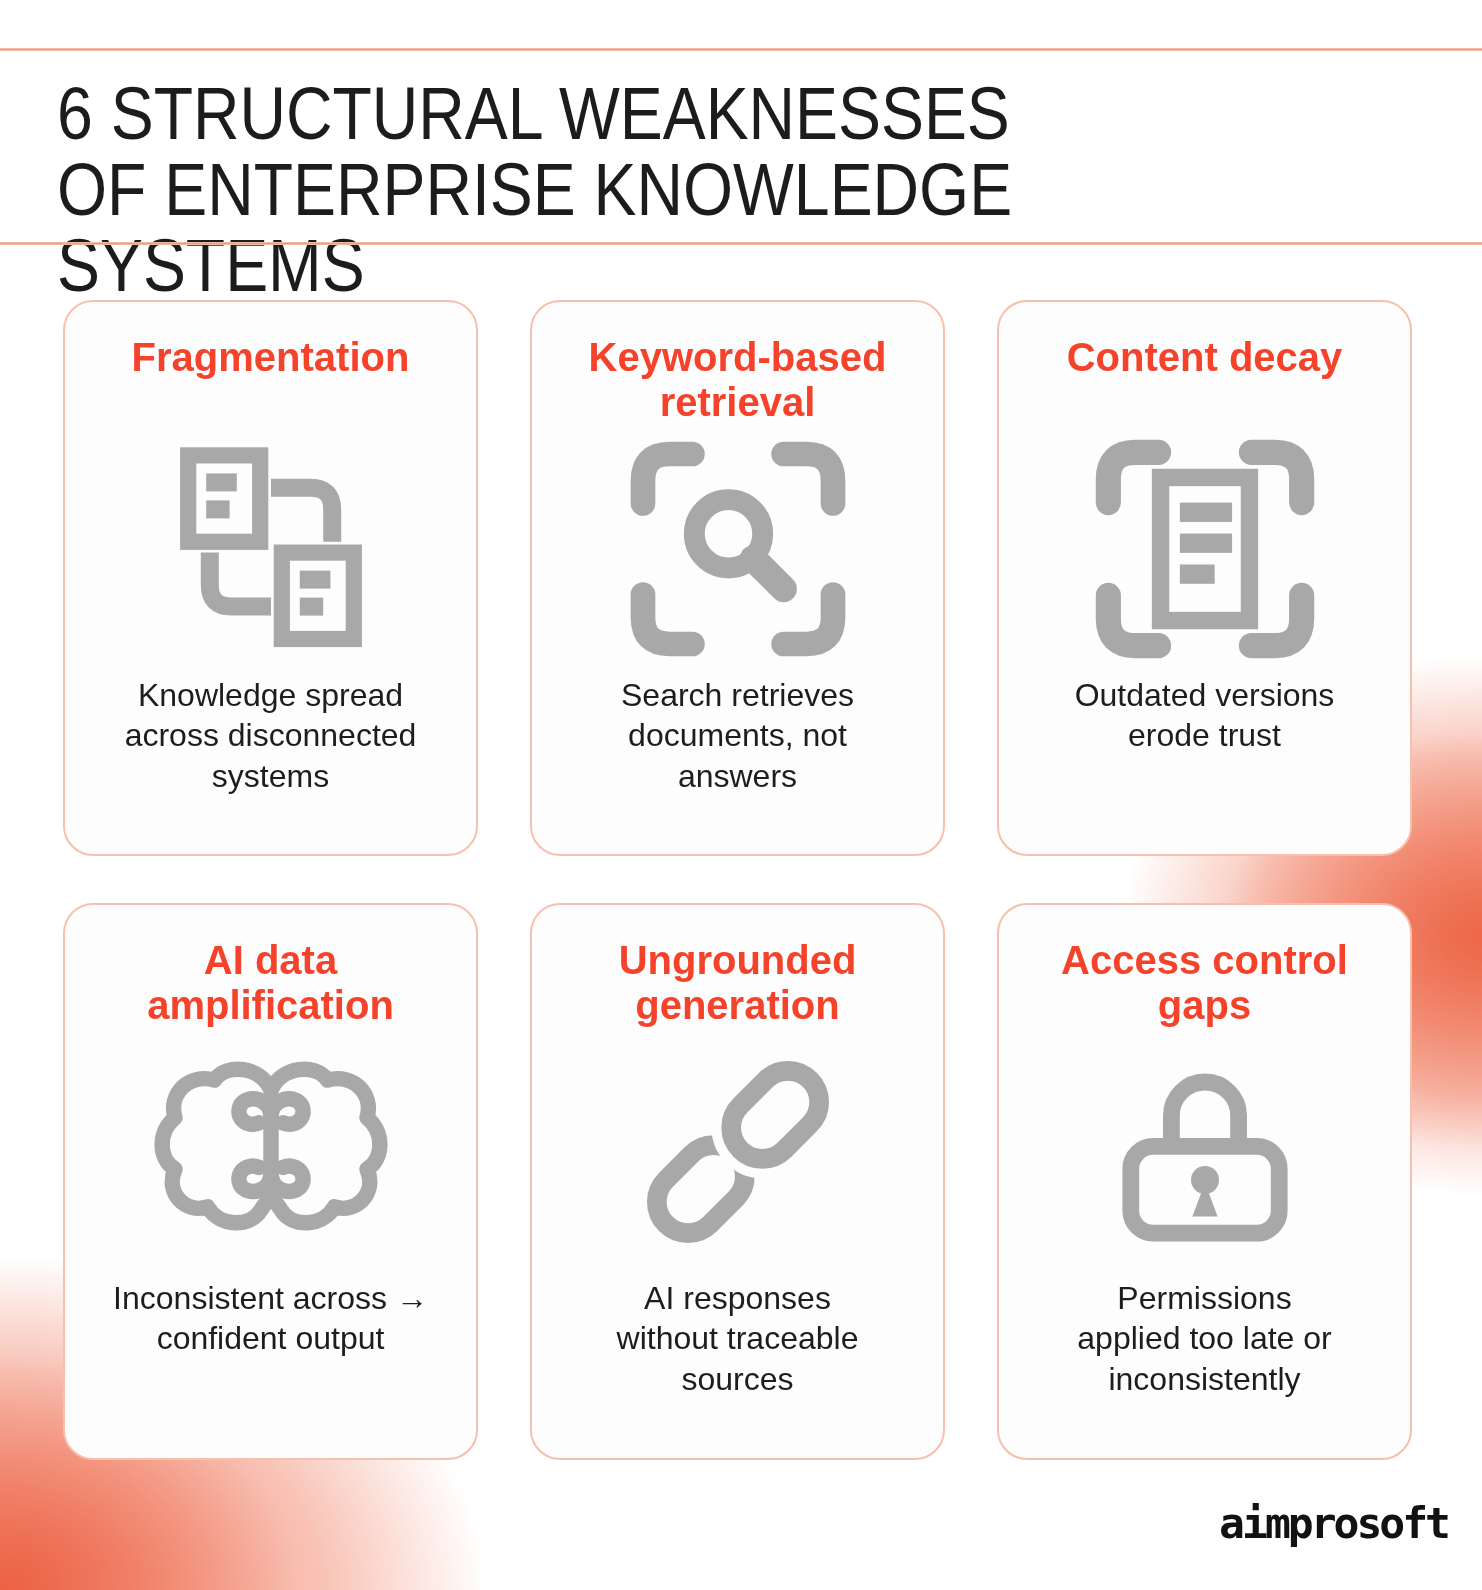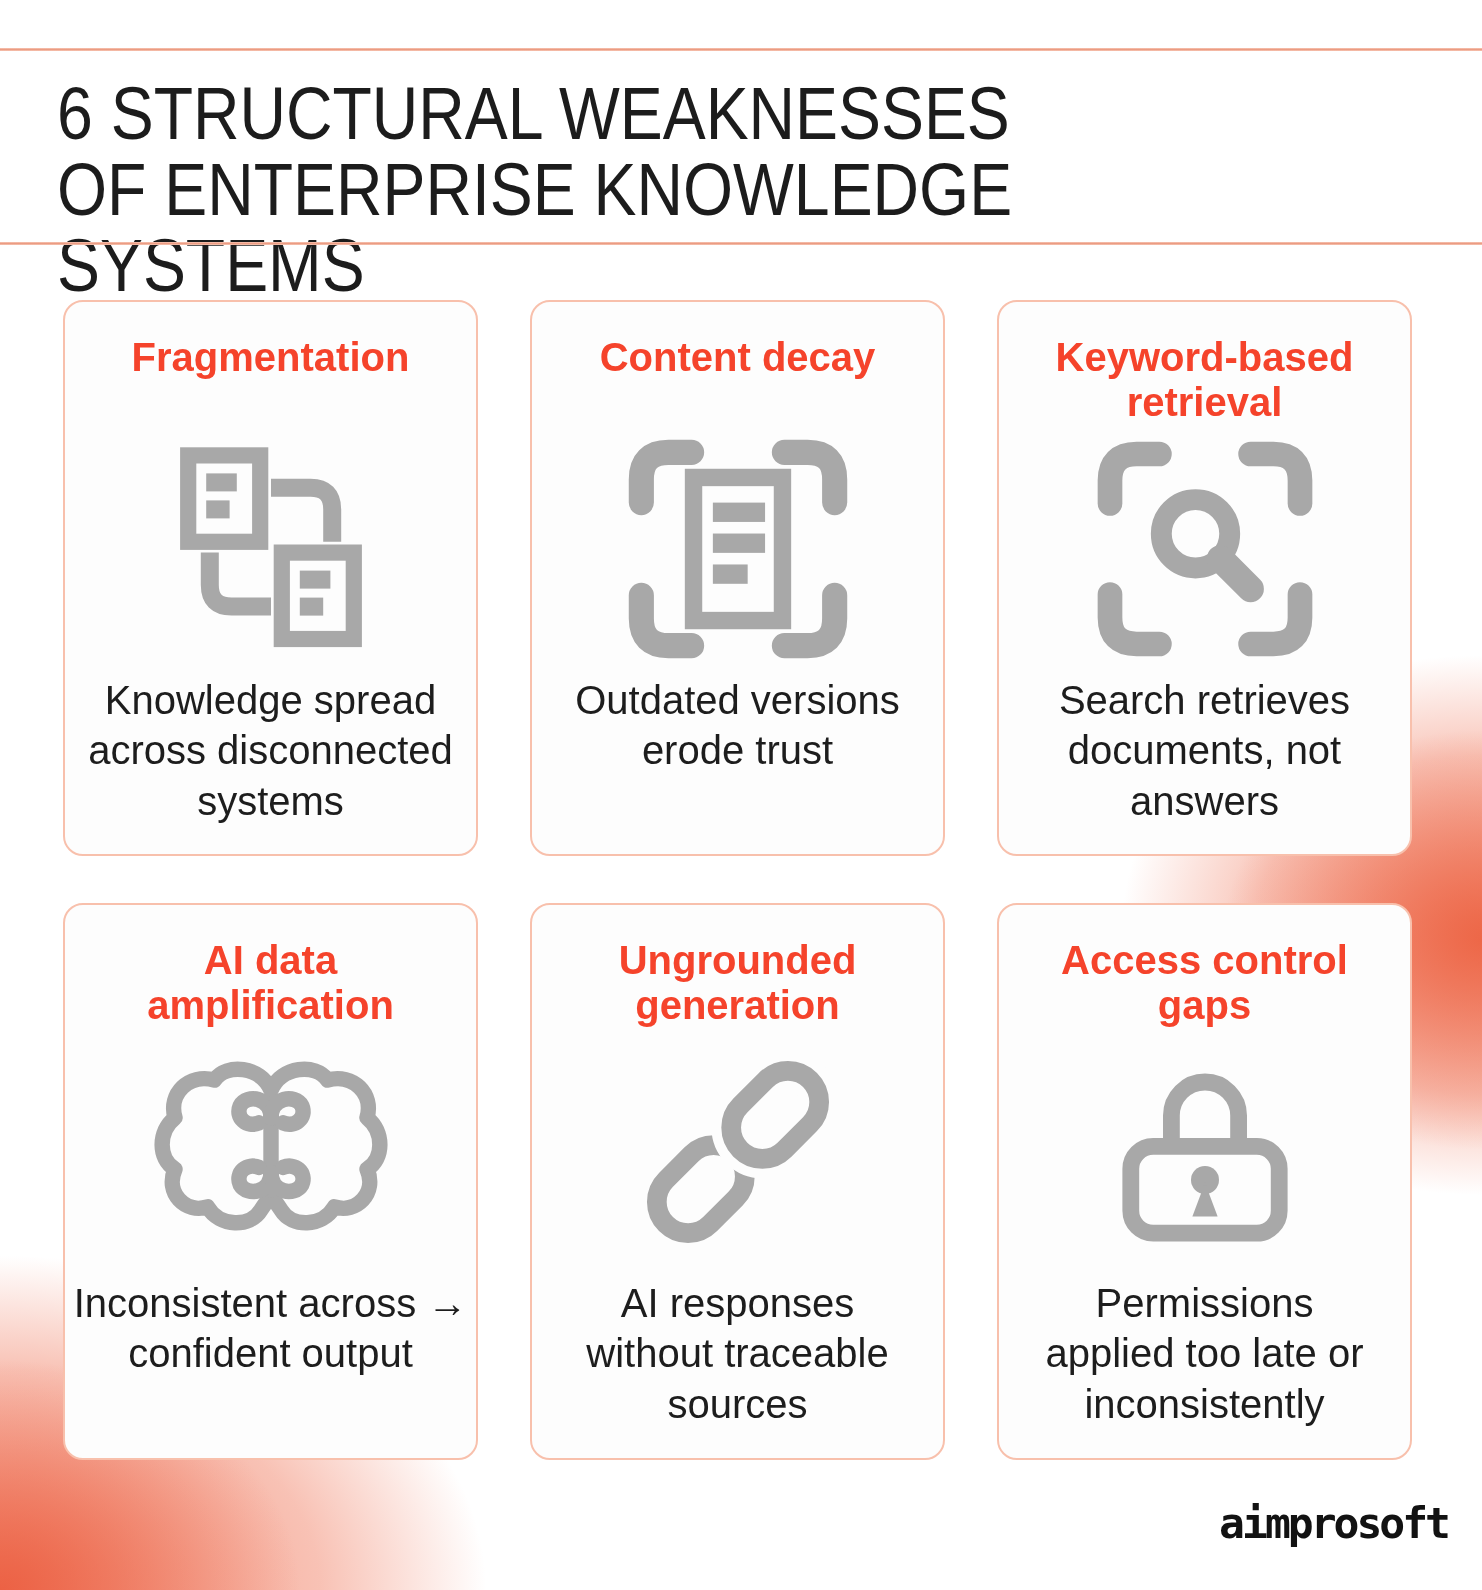--- a/index.html
+++ b/index.html
@@ -37,36 +37,36 @@
   .grid {
     position:absolute; left:63px; top:300px; z-index:2;
     display:grid;
     grid-template-columns:repeat(3, 415px);
     grid-template-rows:556px 557px;
     column-gap:52px; row-gap:47px;
   }
   .card {
     background:#fdfdfd;
     border:2px solid #f8c0ac;
-    border-radius:20px;
+    border-radius:30px;
     display:flex; flex-direction:column; align-items:center;
     padding-top:33px;
     overflow:hidden;
   }
   .card-title {
     min-height:96px;
     font-size:40px; line-height:1.13; font-weight:700;
     color:#f5432b; text-align:center; white-space:pre-line;
   }
   .icon-box {
     height:236px; display:flex; align-items:center; justify-content:center;
   }
   .card-caption {
     margin-top:8px; padding:0 6px;
-    font-size:40px; line-height:1.26; font-weight:400;
+    font-size:32px; line-height:1.26; font-weight:400;
     color:#1d1d1d; text-align:center; white-space:pre-line;
   }
   .logo {
     position:absolute; right:34px; top:1498px; z-index:2;
     font-family:"DejaVu Sans Mono", monospace;
     font-weight:bold; font-size:43px; letter-spacing:-3px;
     color:#121212;
   }
   svg { display:block; }
 </style>
@@ -98,20 +98,40 @@
         </g>
         <g stroke="#A8A8A8" stroke-width="10" fill="none">
           <path d="M60,26 H82 Q94,26 94,38 V56"></path>
           <path d="M26,62 V80 Q26,92 38,92 H60"></path>
         </g>
       </svg>
     </div>
     <div class="card-caption">Knowledge spread
 across disconnected
 systems</div>
+  </section>
+
+  <section class="card">
+    <div class="card-title">Keyword-based
+retrieval</div>
+    <div class="icon-box">
+      <svg width="228" height="228" viewBox="0 0 120 120" fill="none">
+        <g stroke="#A8A8A8" stroke-width="13" stroke-linecap="round">
+          <path d="M10,36 V24 Q10,10 24,10 H36"></path>
+          <path d="M84,10 H96 Q110,10 110,24 V36"></path>
+          <path d="M110,84 V96 Q110,110 96,110 H84"></path>
+          <path d="M36,110 H24 Q10,110 10,96 V84"></path>
+        </g>
+        <circle cx="55" cy="52" r="18" stroke="#A8A8A8" stroke-width="11"></circle>
+        <path d="M68,65 L84,81" stroke="#A8A8A8" stroke-width="14" stroke-linecap="round"></path>
+      </svg>
+    </div>
+    <div class="card-caption">Search retrieves
+documents, not
+answers</div>
   </section>
 
   <section class="card">
     <div class="card-title">Content decay</div>
     <div class="icon-box">
       <svg width="232" height="232" viewBox="0 0 120 120" fill="none">
         <g stroke="#A8A8A8" stroke-width="13" stroke-linecap="round">
           <path d="M10,36 V24 Q10,10 24,10 H36"></path>
           <path d="M84,10 H96 Q110,10 110,24 V36"></path>
           <path d="M110,84 V96 Q110,110 96,110 H84"></path>
@@ -120,40 +140,20 @@
         <rect x="37" y="23" width="46" height="74" stroke="#A8A8A8" stroke-width="9" fill="#fdfdfd"></rect>
         <g fill="#A8A8A8">
           <rect x="47" y="36" width="27" height="10"></rect>
           <rect x="47" y="52" width="27" height="10"></rect>
           <rect x="47" y="68" width="18" height="10"></rect>
         </g>
       </svg>
     </div>
     <div class="card-caption">Outdated versions
 erode trust</div>
-  </section>
-
-  <section class="card">
-    <div class="card-title">Keyword-based
-retrieval</div>
-    <div class="icon-box">
-      <svg width="228" height="228" viewBox="0 0 120 120" fill="none">
-        <g stroke="#A8A8A8" stroke-width="13" stroke-linecap="round">
-          <path d="M10,36 V24 Q10,10 24,10 H36"></path>
-          <path d="M84,10 H96 Q110,10 110,24 V36"></path>
-          <path d="M110,84 V96 Q110,110 96,110 H84"></path>
-          <path d="M36,110 H24 Q10,110 10,96 V84"></path>
-        </g>
-        <circle cx="55" cy="52" r="18" stroke="#A8A8A8" stroke-width="11"></circle>
-        <path d="M68,65 L84,81" stroke="#A8A8A8" stroke-width="14" stroke-linecap="round"></path>
-      </svg>
-    </div>
-    <div class="card-caption">Search retrieves
-documents, not
-answers</div>
   </section>
 
   <section class="card">
     <div class="card-title">AI data
 amplification</div>
     <div class="icon-box">
       <svg width="240" height="206" viewBox="0 0 140 120" fill="none">
         <g stroke="#A8A8A8" stroke-width="9" stroke-linecap="round" stroke-linejoin="round">
           <path d="M70,24 C64,10 44,8 37,18 C22,14 10,26 14,40 C4,48 4,64 14,70 C8,84 20,96 33,92 C40,104 58,104 64,94 C66,91 68,88 70,86 C72,88 74,91 76,94 C82,104 100,104 107,92 C120,96 132,84 126,70 C136,64 136,48 126,40 C130,26 118,14 103,18 C96,8 76,10 70,24 Z"></path>
           <path d="M70,30 V82"></path>

